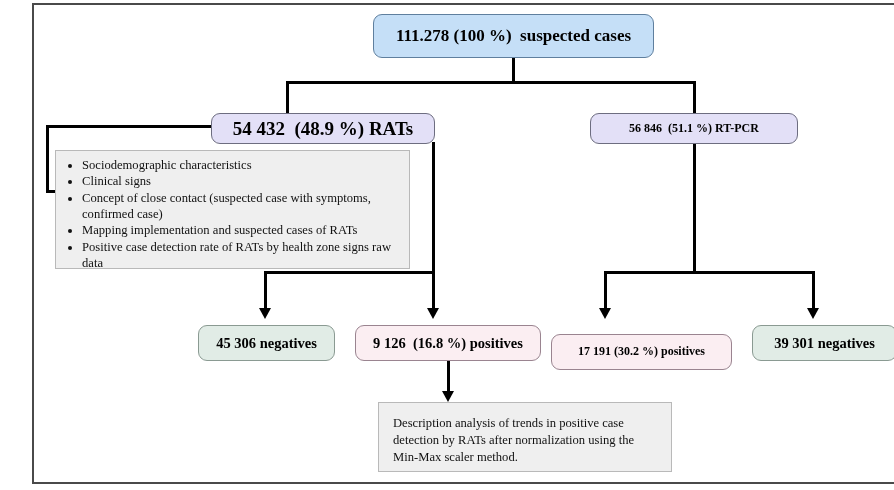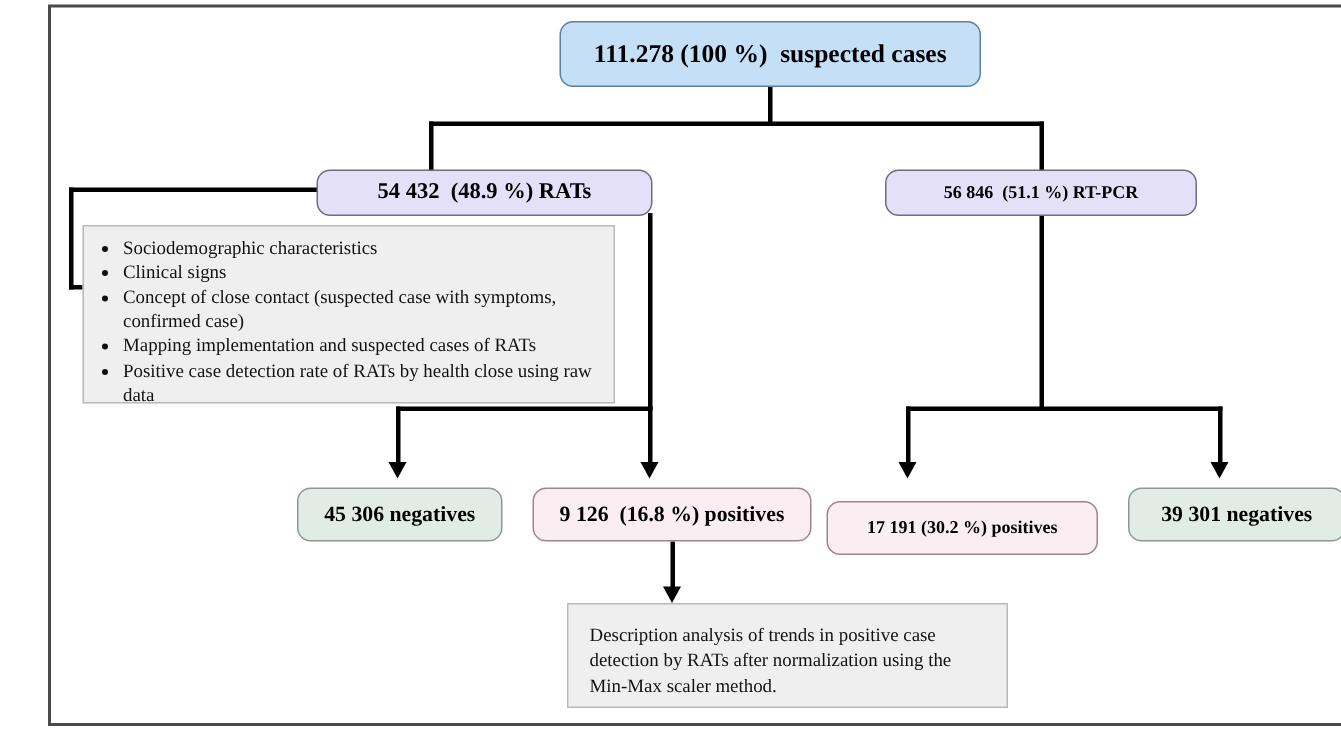--- a/index.html
+++ b/index.html
@@ -119,39 +119,39 @@
     <div class="ln" style="left:570px; top:266px; width:3px; height:39px;"></div>
     <div class="arrow-down" style="left:565px; top:303px;"></div>
     <div class="ln" style="left:778px; top:266px; width:3px; height:39px;"></div>
     <div class="arrow-down" style="left:773px; top:303px;"></div>
 
     <div class="ln" style="left:413px; top:356px; width:3px; height:32px;"></div>
     <div class="arrow-down" style="left:408px; top:386px;"></div>
 
     <div class="node blue" style="left:339px; top:9px; width:281px; height:44px; font-size:17px;">111.278 (100 %)  suspected cases</div>
 
-    <div class="node lav" style="left:177px; top:108px; width:224px; height:31px; font-size:15px;">54 432  (48.9 %) RATs</div>
+    <div class="node lav" style="left:177px; top:108px; width:224px; height:31px; font-size:19px;">54 432  (48.9 %) RATs</div>
 
     <div class="node lav" style="left:556px; top:108px; width:208px; height:31px; font-size:12px;">56 846  (51.1 %) RT-PCR</div>
 
     <div class="node green" style="left:164px; top:320px; width:137px; height:36px; font-size:14.5px;">45 306 negatives</div>
 
     <div class="node pink" style="left:321px; top:320px; width:186px; height:36px; font-size:14.5px;">9 126  (16.8 %) positives</div>
 
     <div class="node pink" style="left:517px; top:329px; width:181px; height:36px; font-size:12px;">17 191 (30.2 %) positives</div>
 
     <div class="node green" style="left:718px; top:320px; width:145px; height:36px; font-size:14.5px;">39 301 negatives</div>
 
     <div class="panel" style="left:21px; top:145px; width:355px; height:119px;">
       <ul>
         <li>Sociodemographic characteristics</li>
         <li>Clinical signs</li>
         <li>Concept of close contact (suspected case with symptoms, confirmed case)</li>
         <li>Mapping implementation and suspected cases of RATs</li>
-        <li>Positive case detection rate of RATs by health close using raw data</li>
+        <li>Positive case detection rate of RATs by health zone signs raw data</li>
       </ul>
     </div>
 
     <div class="panel" style="left:344px; top:397px; width:294px; height:70px;">
       <div class="desc">Description analysis of trends in positive case  detection by RATs after normalization using the Min-Max scaler method.</div>
     </div>
 
   </div>
 </div>
 

